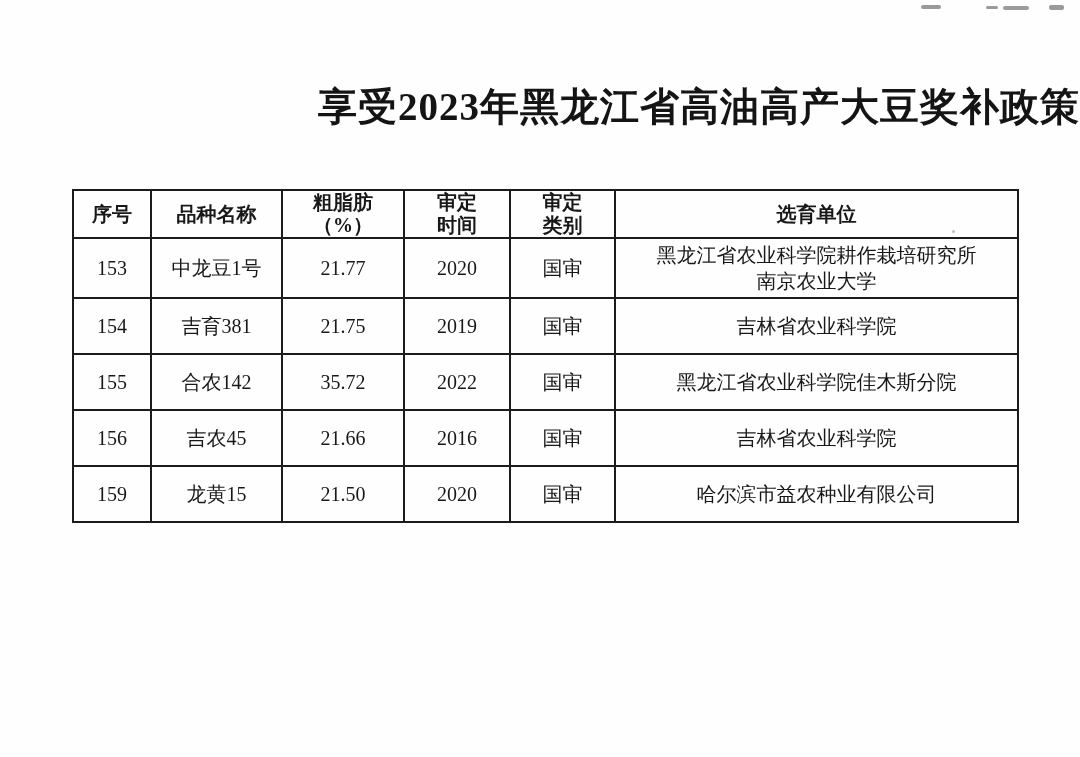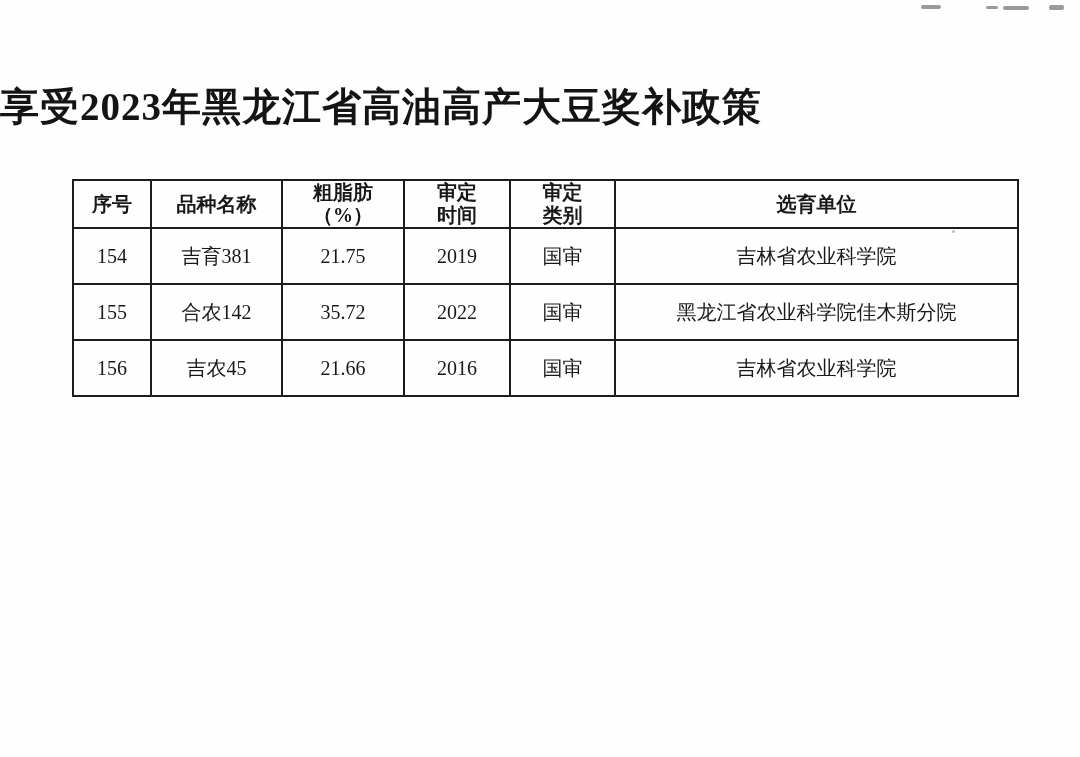--- a/index.html
+++ b/index.html
@@ -29,33 +29,33 @@
   .a3 { left: 1003px; top: 6px; width: 26px; height: 4px; }
   .a4 { left: 1049px; top: 5px; width: 15px; height: 5px; }
   .a5 { left: 952px; top: 230px; width: 3px; height: 3px; opacity: 0.35; }
 
   .title {
     position: absolute;
     top: 80px;
     left: 0;
     width: 1080px;
     margin: 0;
-    text-align: left;
+    text-align: right;
     font-size: 39px;
     font-weight: bold;
     line-height: 53px;
     letter-spacing: 1px;
     color: #141414;
   }
   .title .title-line { display: block; }
 
   table.doc-table {
     position: absolute;
     left: 72px;
-    top: 179px;
+    top: 189px;
     width: 945px;
     border-collapse: collapse;
     table-layout: fixed;
   }
   .doc-table th, .doc-table td {
     border: 2px solid #1c1c1c;
     text-align: center;
     vertical-align: middle;
     padding: 0 4px;
     font-size: 20px;
@@ -110,20 +110,31 @@
           <span>时间</span>
         </th>
         <th class="two-line">
           <span>审定</span>
           <span>类别</span>
         </th>
         <th>选育单位</th>
       </tr>
     </thead>
     <tbody>
+      <tr class="tall">
+        <td>153</td>
+        <td>中龙豆1号</td>
+        <td>21.77</td>
+        <td>2020</td>
+        <td>国审</td>
+        <td>
+          <span class="unit-line">黑龙江省农业科学院耕作栽培研究所</span>
+          <span class="unit-line">南京农业大学</span>
+        </td>
+      </tr>
       <tr>
         <td>154</td>
         <td>吉育381</td>
         <td>21.75</td>
         <td>2019</td>
         <td>国审</td>
         <td>吉林省农业科学院</td>
       </tr>
       <tr>
         <td>155</td>
@@ -134,15 +145,23 @@
         <td>黑龙江省农业科学院佳木斯分院</td>
       </tr>
       <tr>
         <td>156</td>
         <td>吉农45</td>
         <td>21.66</td>
         <td>2016</td>
         <td>国审</td>
         <td>吉林省农业科学院</td>
       </tr>
+      <tr>
+        <td>159</td>
+        <td>龙黄15</td>
+        <td>21.50</td>
+        <td>2020</td>
+        <td>国审</td>
+        <td>哈尔滨市益农种业有限公司</td>
+      </tr>
     </tbody>
   </table>
 </div>
 
 </body></html>

